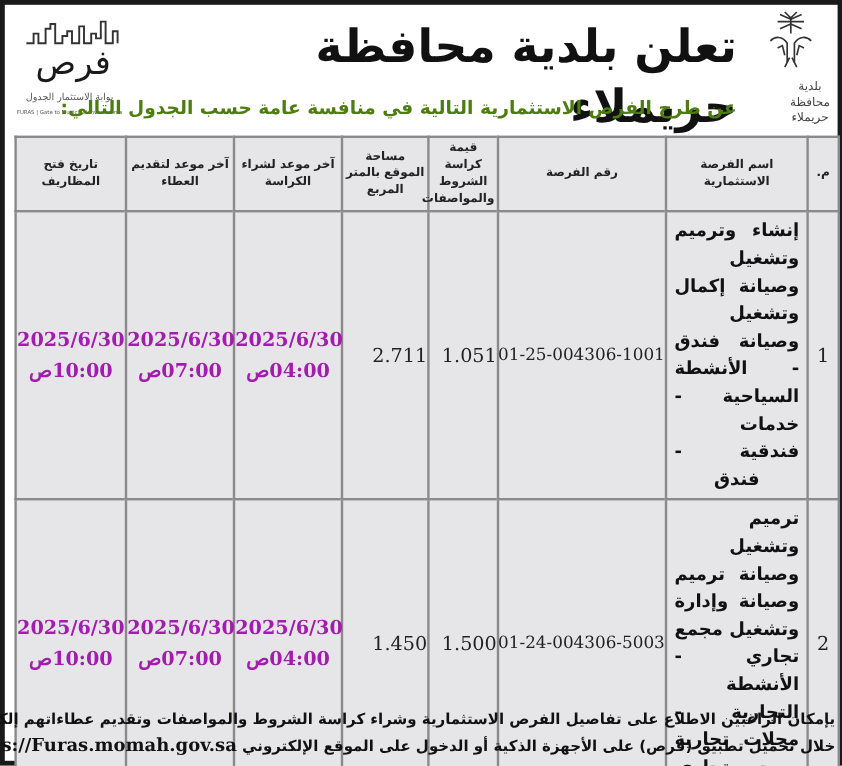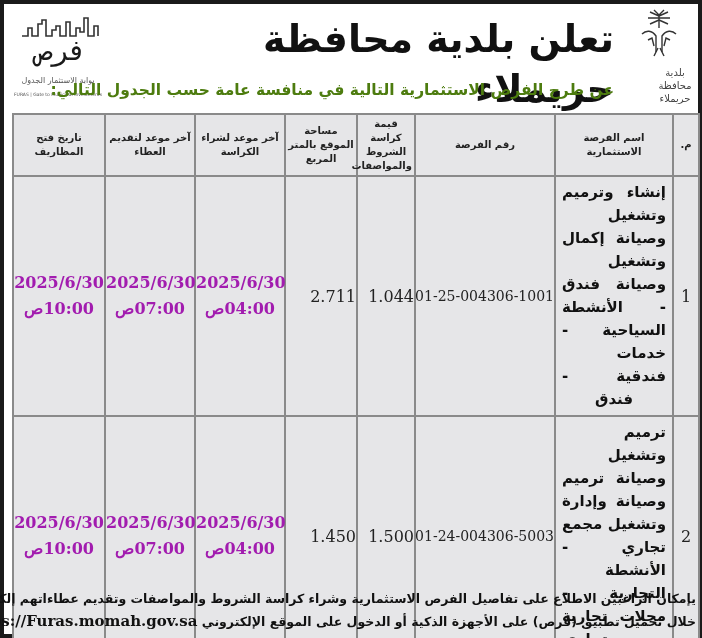--- a/index.html
+++ b/index.html
@@ -10,21 +10,21 @@
     position: absolute; left: 0; top: 0; width: 702px; height: 638px;
     border: 4px solid #1a1a1a; background: #fff;
   }
 
   
   .header { position: absolute; left: 0; top: 0; width: 694px; height: 106px; }
   .furas-logo { position: absolute; left: 8px; top: 8px; width: 92px; height: 88px; }
   .furas-skyline { position: absolute; left: 8px; top: 4px; width: 80px; height: 22px; }
   .furas-word {
     position: absolute; left: 6px; top: 26px; width: 86px; height: 30px;
-    font-family: Liberation Mono, monospace; font-size: 28px; line-height: 30px;
+    font-family: Liberation Sans, sans-serif; font-size: 28px; line-height: 30px;
     color: #1a1a1a; text-align: center; letter-spacing: 2px; direction: rtl;
   }
   .furas-sub {
     position: absolute; left: 0; top: 64px; width: 92px; font-size: 8px;
     color: #555; text-align: center; direction: rtl; white-space: nowrap;
   }
   .furas-sub-en {
     position: absolute; left: 0; top: 80px; width: 92px; font-size: 4.5px;
     color: #555; text-align: center; white-space: nowrap;
   }
@@ -145,21 +145,21 @@
           <th>آخر موعد لشراء الكراسة</th>
           <th>آخر موعد لتقديم العطاء</th>
           <th>تاريخ فتح المظاريف</th>
         </tr>
       </thead>
       <tbody>
         <tr style="height:210px">
           <td class="idx">1</td>
           <td class="name">إنشاء وترميم وتشغيل وصيانة إكمال وتشغيل وصيانة فندق - الأنشطة السياحية - خدمات فندقية - فندق</td>
           <td class="id">01-25-004306-1001</td>
-          <td class="num">1.044</td>
+          <td class="num">1.051</td>
           <td class="num">2.711</td>
           <td class="date">
             <span class="date-line">2025/6/30</span>
             <span class="time-line">04:00ص</span>
           </td>
           <td class="date">
             <span class="date-line">2025/6/30</span>
             <span class="time-line">07:00ص</span>
           </td>
           <td class="date">

